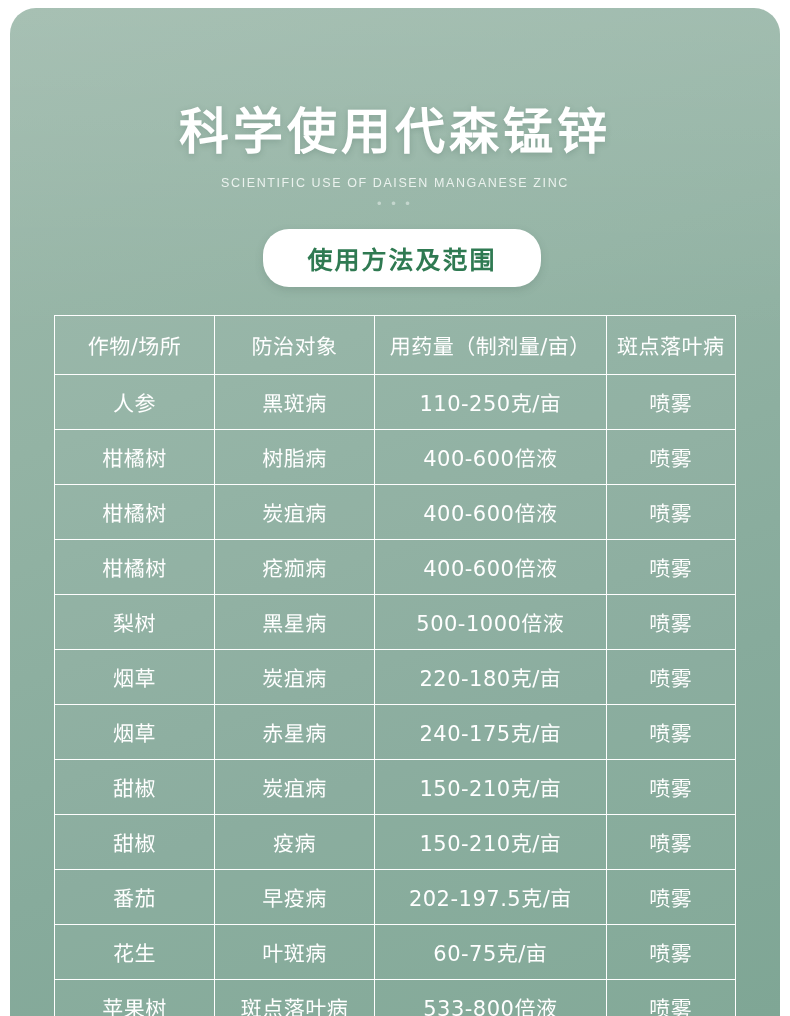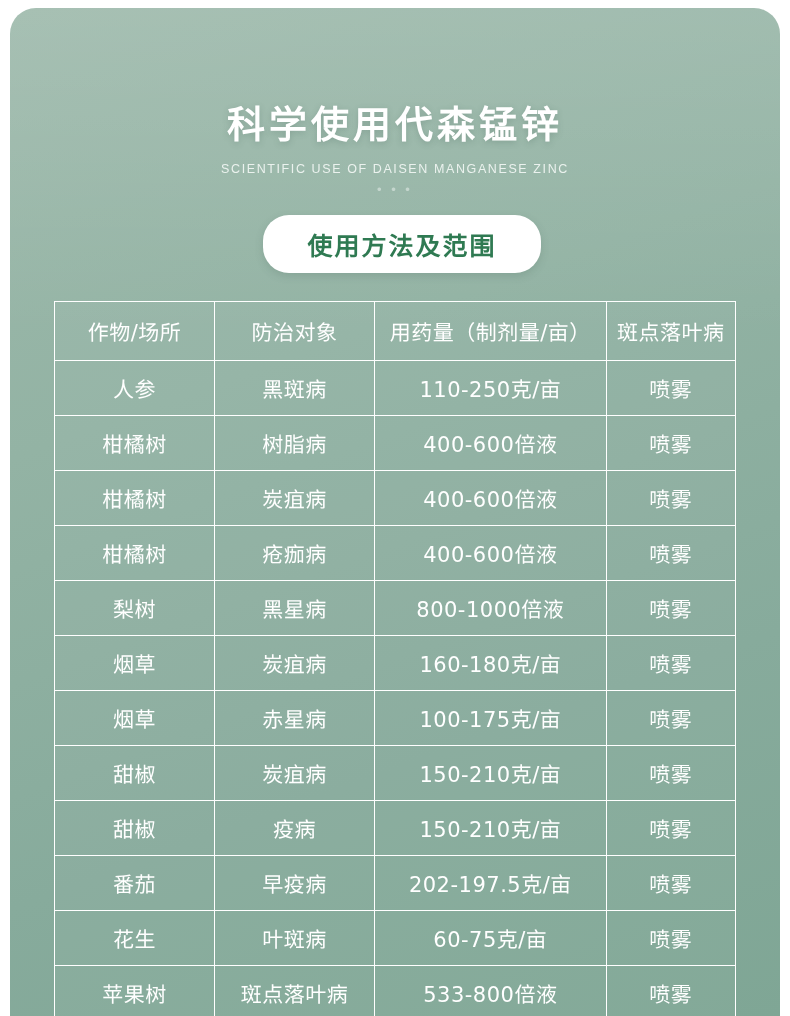--- a/index.html
+++ b/index.html
@@ -36,21 +36,21 @@
   }
 
   .title-block {
     position: relative;
     text-align: center;
     padding-top: 96px;
   }
 
   .main-title {
     font-family: "DejaVu Sans", "Liberation Sans", sans-serif;
-    font-size: 38px;
+    font-size: 50px;
     font-weight: bold;
     color: #ffffff;
     letter-spacing: 4px;
     line-height: 1.15;
     text-shadow: 0 2px 6px rgba(60,90,78,0.25);
   }
 
   .sub-title {
     margin-top: 14px;
     font-size: 12.5px;
@@ -178,33 +178,33 @@
           </tr>
           <tr>
             <td>柑橘树</td>
             <td>疮痂病</td>
             <td class="num">400-600倍液</td>
             <td>喷雾</td>
           </tr>
           <tr>
             <td>梨树</td>
             <td>黑星病</td>
-            <td class="num">800-1000倍液</td>
+            <td class="num">500-1000倍液</td>
             <td>喷雾</td>
           </tr>
           <tr>
             <td>烟草</td>
             <td>炭疽病</td>
-            <td class="num">160-180克/亩</td>
+            <td class="num">220-180克/亩</td>
             <td>喷雾</td>
           </tr>
           <tr>
             <td>烟草</td>
             <td>赤星病</td>
-            <td class="num">100-175克/亩</td>
+            <td class="num">240-175克/亩</td>
             <td>喷雾</td>
           </tr>
           <tr>
             <td>甜椒</td>
             <td>炭疽病</td>
             <td class="num">150-210克/亩</td>
             <td>喷雾</td>
           </tr>
           <tr>
             <td>甜椒</td>

